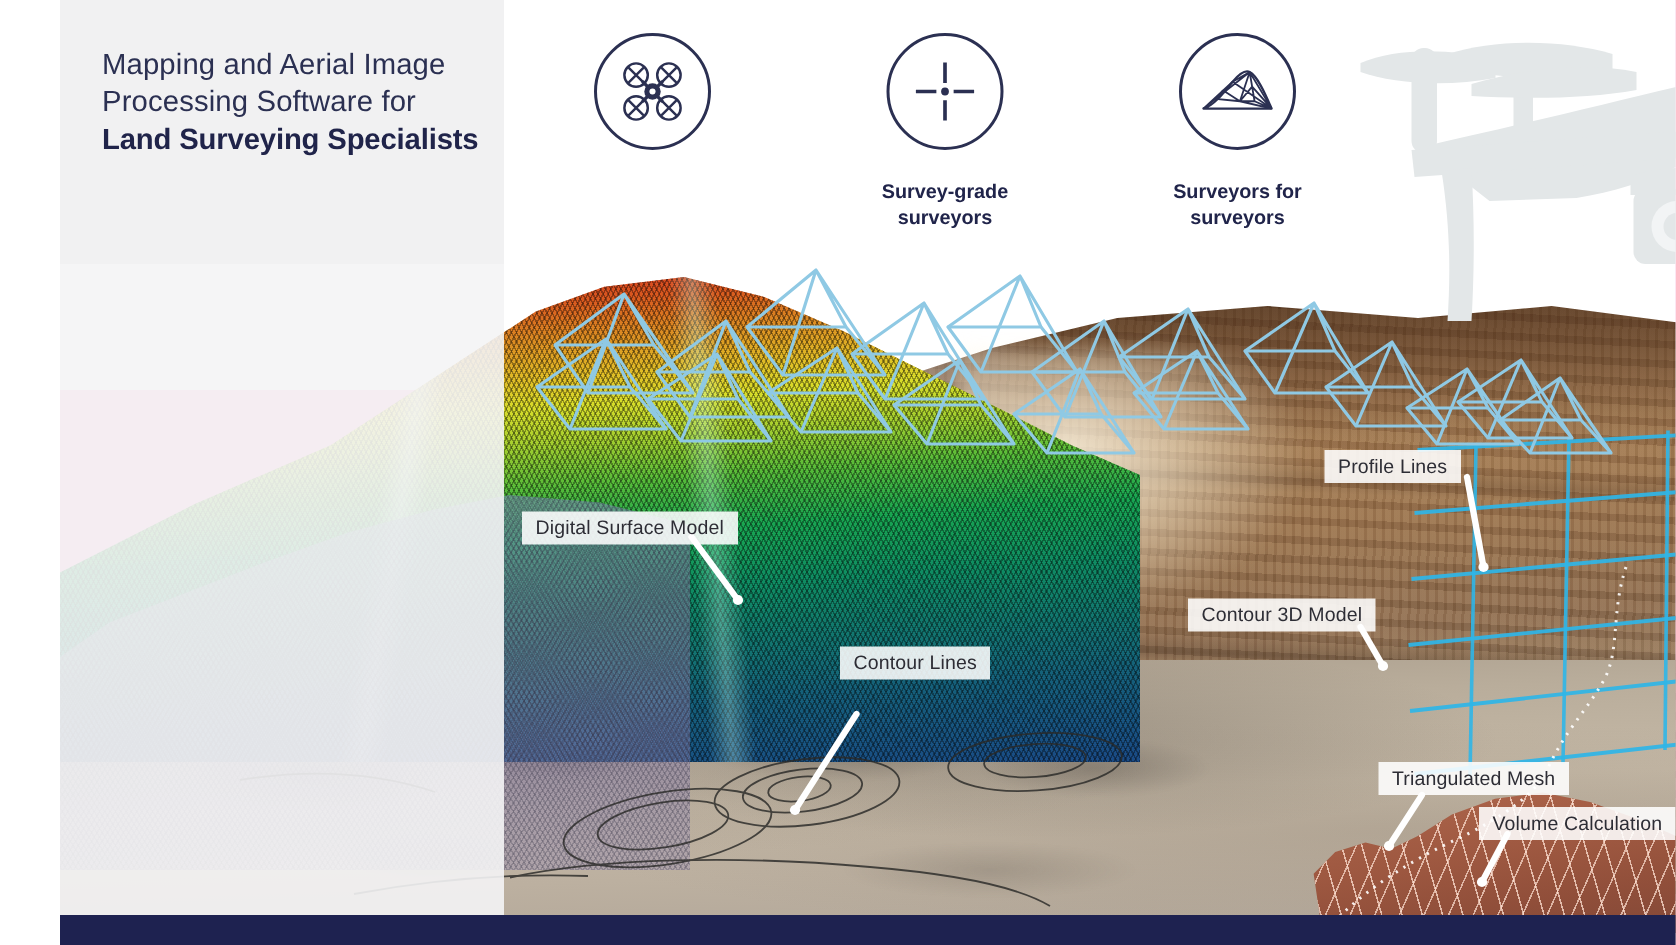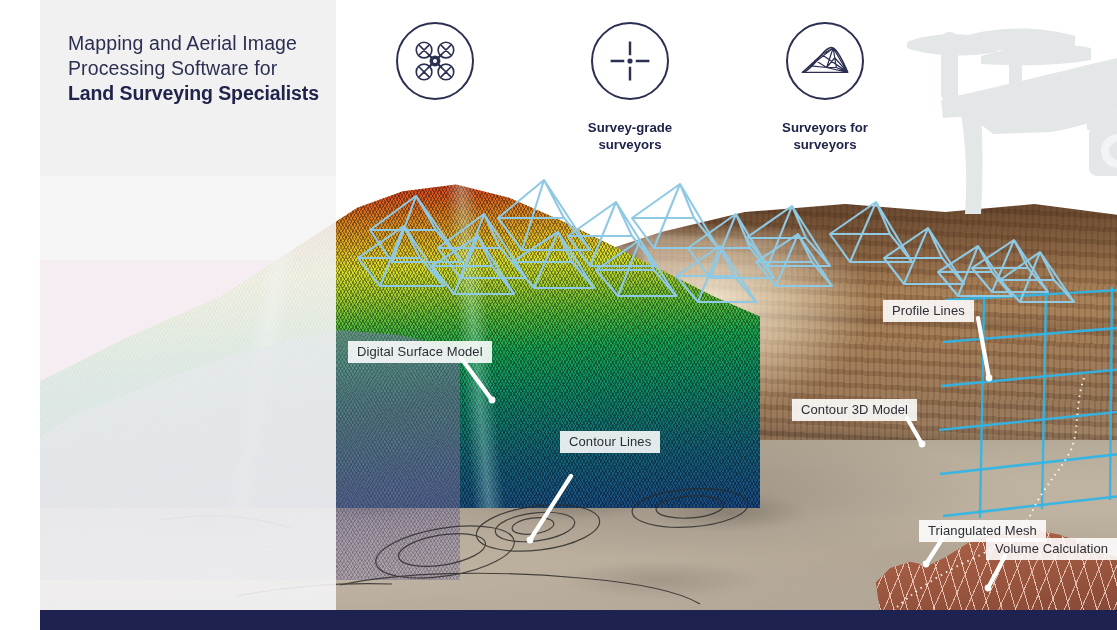--- a/index.html
+++ b/index.html
@@ -453,19 +453,19 @@
   </svg>
 
   <div class="callout" style="left:308px; top:341px">Digital Surface Model</div>
 
   <div class="callout" style="left:520px; top:431px">Contour Lines</div>
 
   <div class="callout" style="left:843px; top:300px">Profile Lines</div>
 
   <div class="callout" style="left:752px; top:399px">Contour 3D Model</div>
 
-  <div class="callout" style="left:879px; top:520px">Triangulated Mesh</div>
+  <div class="callout" style="left:879px; top:508px">Triangulated Mesh</div>
 
   <div class="callout" style="left:946px; top:538px">Volume Calculation</div>
 
   <div class="bottom-bar"></div>
 
 </div>
 
 </body></html>

